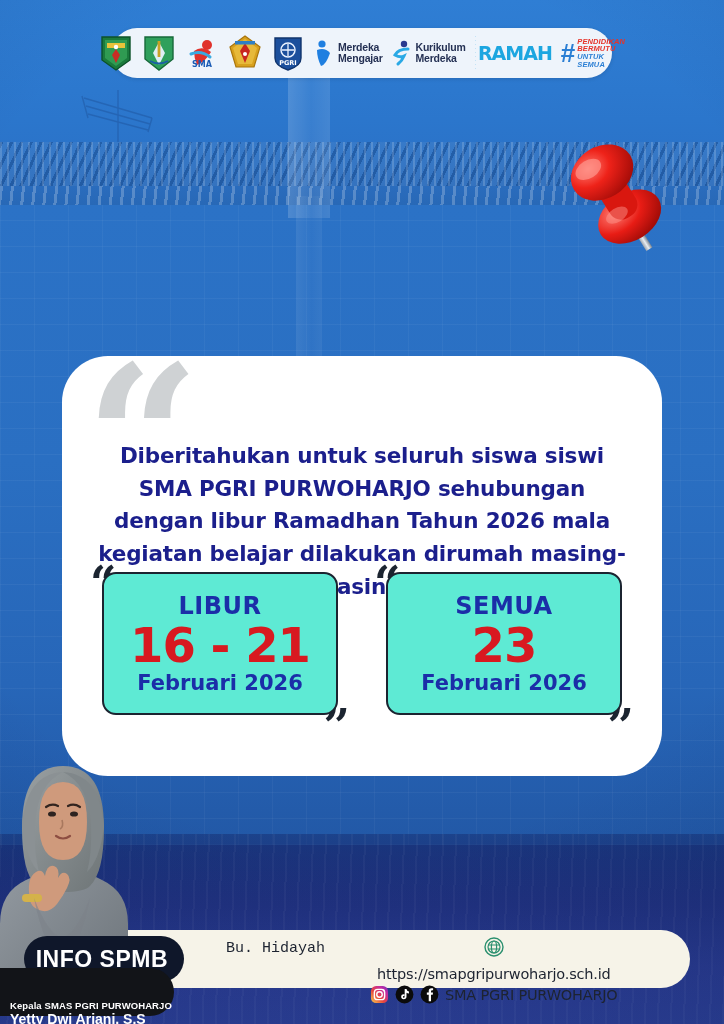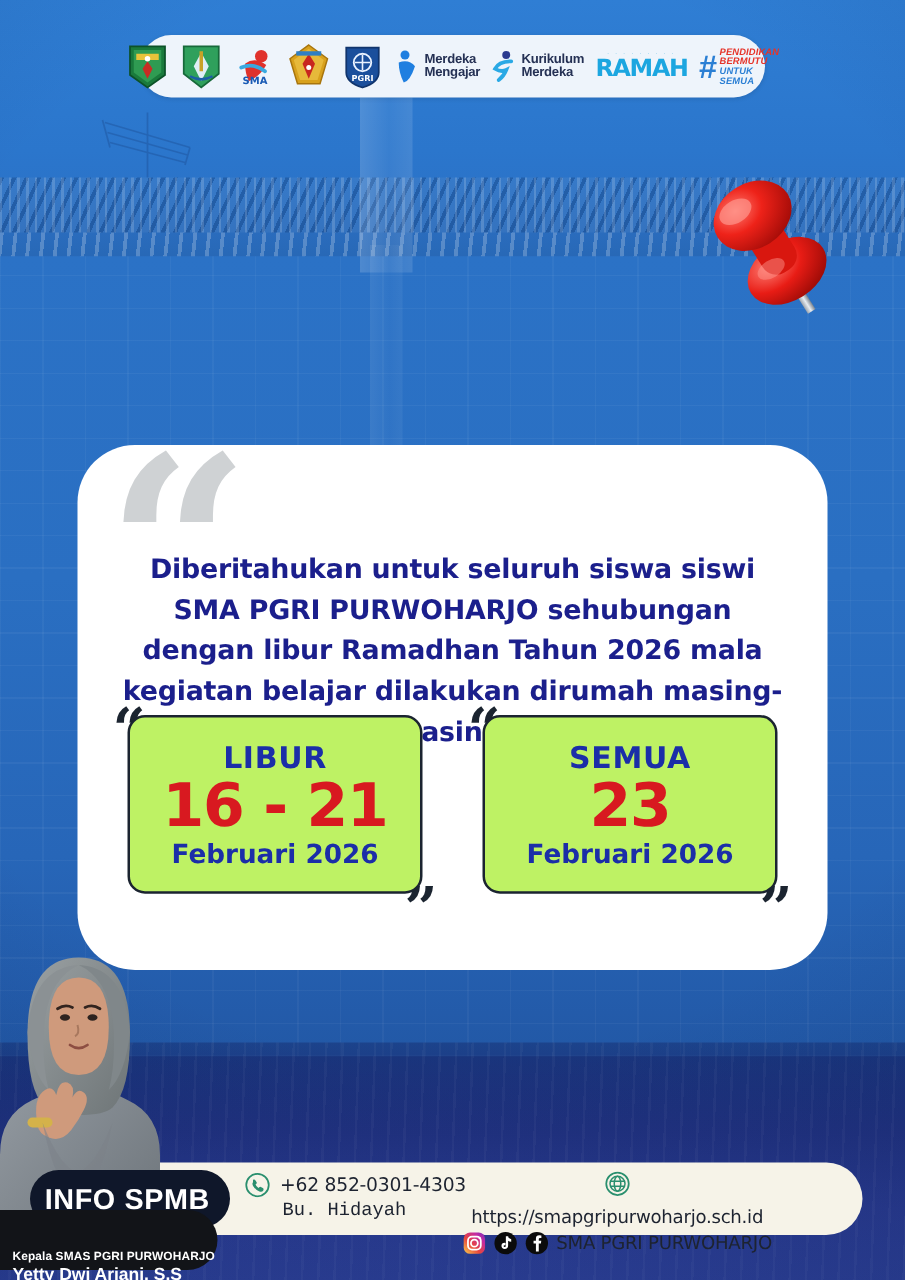--- a/index.html
+++ b/index.html
@@ -90,21 +90,21 @@
     gap:9px;
     padding:0 14px;
     box-shadow: 0 1px 4px rgba(0,0,0,.12);
   }
   .crest { width:34px; height:38px; flex:0 0 auto; }
   .logo-text { display:flex; align-items:center; gap:4px; }
   .logo-text .tt {
     font-size:10.5px; font-weight:bold; line-height:1.08;
     color:#253154; letter-spacing:-.2px; white-space:nowrap;
   }
-  .ramah-wrap { display:flex; flex-direction:column; align-items:center; line-height:1; }
+  .ramah-wrap { display:flex; flex-direction:row; align-items:center; line-height:1; }
   .ramah-dots { font-size:4px; letter-spacing:2px; color:#2aa6dd; margin-bottom:1px; }
   .ramah-txt {
     font-size:19px; font-weight:bold; color:#1ca6e0; letter-spacing:-1px;
     font-family:"DejaVu Sans", sans-serif;
   }
   .pbus { display:flex; align-items:center; gap:2px; }
   .hashmark { font-size:26px; font-weight:bold; color:#2b7fd4; line-height:1; }
   .pbus-lines { line-height:1.02; }
   .pbus-lines span { display:block; font-size:7.5px; font-weight:bold; font-style:italic; letter-spacing:.1px; }
   .pb1 { color:#e63329; } .pb2 { color:#e63329; } .pb3 { color:#2b7fd4; }
@@ -166,21 +166,21 @@
   }
 
   
   .dates { position:absolute; left:62px; top:566px; width:600px; height:155px; z-index:4; display:flex; justify-content:center; gap:20px; }
   .date-wrap { position:relative; width:264px; height:155px; }
   .date-box {
     position:absolute; left:14px; top:6px; right:14px; bottom:6px;
     border:2.5px solid #1b2430;
     border-radius:14px;
     display:flex; flex-direction:column; align-items:center; justify-content:center;
-    background:#bef264;
+    background:#5eead4;
   }
   .d-label {
     font-family:"DejaVu Sans", sans-serif;
     font-size:24px; font-weight:bold; color:#1b2ea8; letter-spacing:.5px;
   }
   .d-num {
     font-family:"DejaVu Sans", sans-serif;
     font-size:48px; font-weight:bold; color:#d81920; line-height:1.05;
     letter-spacing:-1px;
   }
@@ -441,27 +441,20 @@
     <path d="M40 150 q14 36 28 40 q14 -4 28 -40 q-10 52 -28 60 q-18 -8 -28 -60 Z" fill="#7b8288" opacity=".55"></path>
   </svg>
 
   <div class="footer-bar"></div>
 
   <div class="spmb-pill">
     <span class="spmb-txt">INFO SPMB</span>
   </div>
 
   <div class="contact-col-1">
-    <div class="cc-row">
-      <svg width="20" height="20" viewBox="0 0 20 20">
-        <circle cx="10" cy="10" r="9" fill="none" stroke="#2a8f6e" stroke-width="1.4"></circle>
-        <path d="M6.4 5.8 q1.3 -0.6 2 0.5 l0.9 1.5 q0.4 0.7 -0.3 1.3 l-0.6 0.5 q0.6 1.6 2.4 2.7 l0.6 -0.6 q0.6 -0.6 1.3 -0.2 l1.5 0.9 q1.1 0.7 0.4 1.9 q-0.9 1.5 -3 0.8 q-3.2 -1.1 -5 -4.2 q-1.2 -2.1 -0.2 -3.1 Z" fill="#2a8f6e"></path>
-      </svg>
-      <span class="cc-txt">+62 852-0301-4303</span>
-    </div>
     <div class="cc-sub">Bu. Hidayah</div>
   </div>
 
   <div class="contact-col-2">
     <div class="cc2-row">
       <svg width="20" height="20" viewBox="0 0 20 20">
         <circle cx="10" cy="10" r="9" fill="none" stroke="#2a8f6e" stroke-width="1.4"></circle>
         <circle cx="10" cy="10" r="6" fill="none" stroke="#2a8f6e" stroke-width="1.2"></circle>
         <ellipse cx="10" cy="10" rx="2.6" ry="6" fill="none" stroke="#2a8f6e" stroke-width="1.2"></ellipse>
         <path d="M4.2 8 h11.6 M4.2 12 h11.6" stroke="#2a8f6e" stroke-width="1.2"></path>

